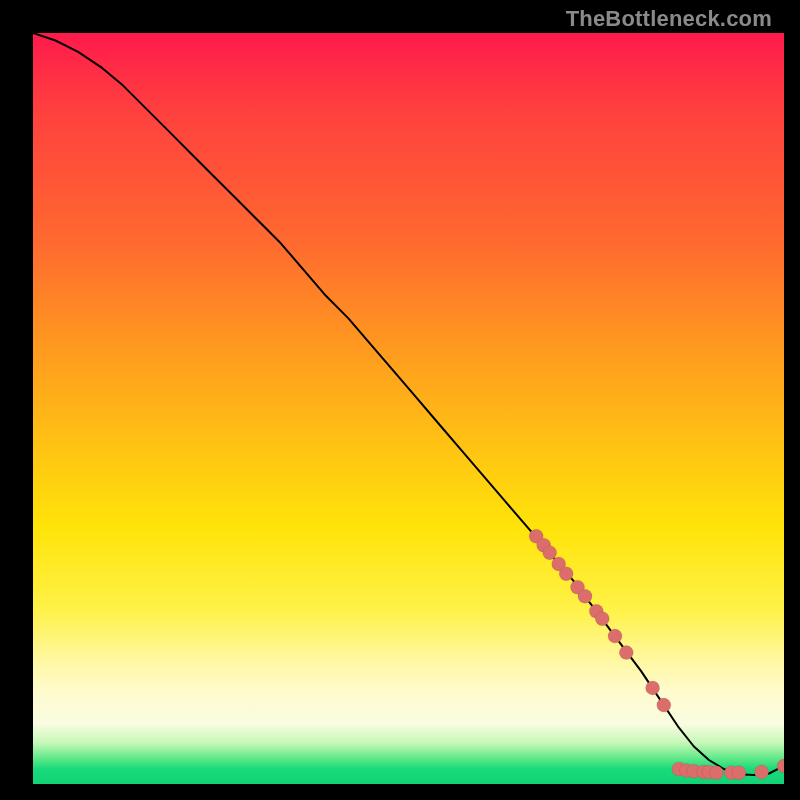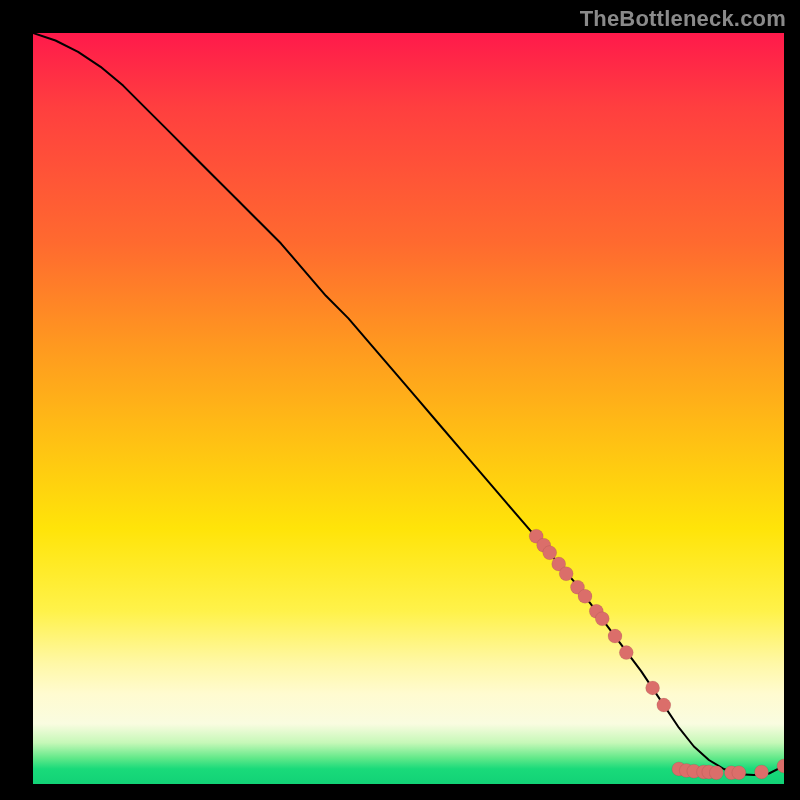--- a/index.html
+++ b/index.html
@@ -60,21 +60,21 @@
     stroke-linejoin: round;
   }
   .curve circle.dot {
     fill: #db6e6a;
     stroke: rgba(0,0,0,0.15);
     stroke-width: 0.5;
   }
   .watermark {
     position: absolute;
     top: 6px;
-    right: 14px;
+    right: 28px;
     color: #8a8a8a;
     font-size: 22px;
     font-weight: 600;
     letter-spacing: 0.2px;
     user-select: none;
   }
 </style>
 </head>
 <body>
 

